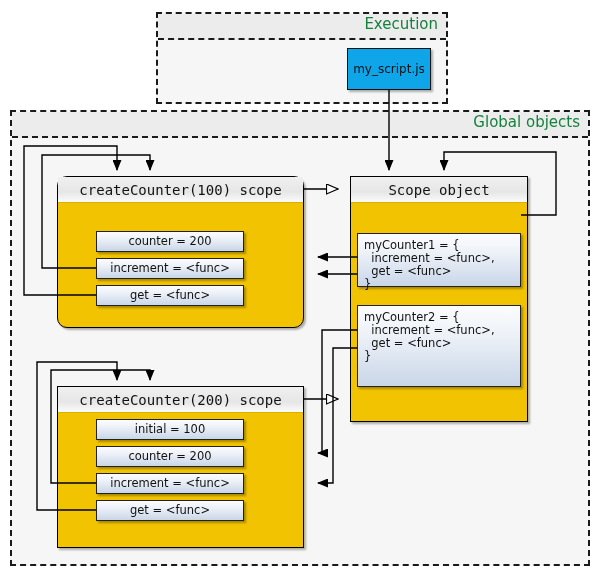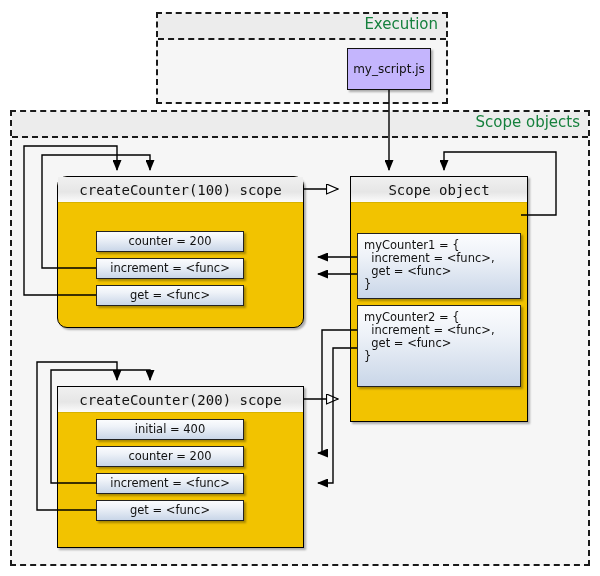--- a/index.html
+++ b/index.html
@@ -38,21 +38,21 @@
     right: 8px;
     top: 1px;
     font-size: 15px;
     color: #15803d;
     white-space: nowrap;
   }
 
   
   .script-node {
     position: absolute;
-    background: #c4b5fd;
+    background: #0ea5e9;
     border: 1px solid #111111;
     box-sizing: border-box;
     display: flex;
     align-items: center;
     justify-content: center;
     font-size: 12px;
     color: #111111;
     box-shadow: 2px 2px 2px rgba(0,0,0,0.30);
   }
 
@@ -118,46 +118,46 @@
     <div class="frame-header"></div>
     <div class="frame-title">Execution</div>
   </div>
 
   <div class="script-node" style="left:347px; top:48px; width:84px; height:42px;">
     <span>my_script.js</span>
   </div>
 
   <div class="frame" style="left:10px; top:110px; width:580px; height:456px;">
     <div class="frame-header"></div>
-    <div class="frame-title">Scope objects</div>
+    <div class="frame-title">Global objects</div>
   </div>
 
   <div class="objbox" style="left:57px; top:176px; width:247px; height:152px;border-radius:10px;">
     <div class="objbox-title">createCounter(100) scope</div>
   </div>
   <div class="chip" style="left:96px; top:231px; width:148px; height:21px;">counter = 200</div>
   <div class="chip" style="left:96px; top:258px; width:148px; height:21px;">increment = &lt;func&gt;</div>
   <div class="chip" style="left:96px; top:285px; width:148px; height:21px;">get = &lt;func&gt;</div>
 
   <div class="objbox" style="left:350px; top:176px; width:178px; height:246px;">
     <div class="objbox-title">Scope object</div>
   </div>
-  <div class="chip multiline" style="left:357px; top:233px; width:164px; height:66px;">myCounter1 = {
+  <div class="chip multiline" style="left:357px; top:233px; width:164px; height:54px;">myCounter1 = {
   increment = &lt;func&gt;,
   get = &lt;func&gt;
 }</div>
   <div class="chip multiline" style="left:357px; top:305px; width:164px; height:82px;">myCounter2 = {
   increment = &lt;func&gt;,
   get = &lt;func&gt;
 }</div>
 
   <div class="objbox" style="left:57px; top:386px; width:247px; height:162px;">
     <div class="objbox-title">createCounter(200) scope</div>
   </div>
-  <div class="chip" style="left:96px; top:419px; width:148px; height:21px;">initial = 400</div>
+  <div class="chip" style="left:96px; top:419px; width:148px; height:21px;">initial = 100</div>
   <div class="chip" style="left:96px; top:446px; width:148px; height:21px;">counter = 200</div>
   <div class="chip" style="left:96px; top:473px; width:148px; height:21px;">increment = &lt;func&gt;</div>
   <div class="chip" style="left:96px; top:500px; width:148px; height:21px;">get = &lt;func&gt;</div>
 
   <svg id="wires" viewBox="0 0 600 576" xmlns="http://www.w3.org/2000/svg">
     <defs>
       <marker id="arrow-solid" markerWidth="11" markerHeight="9" refX="10" refY="4.5" orient="auto" markerUnits="userSpaceOnUse">
         <path d="M0,0 L11,4.5 L0,9 Z" fill="#000000"></path>
       </marker>
       <marker id="arrow-hollow" markerWidth="13" markerHeight="11" refX="12" refY="5.5" orient="auto" markerUnits="userSpaceOnUse">

